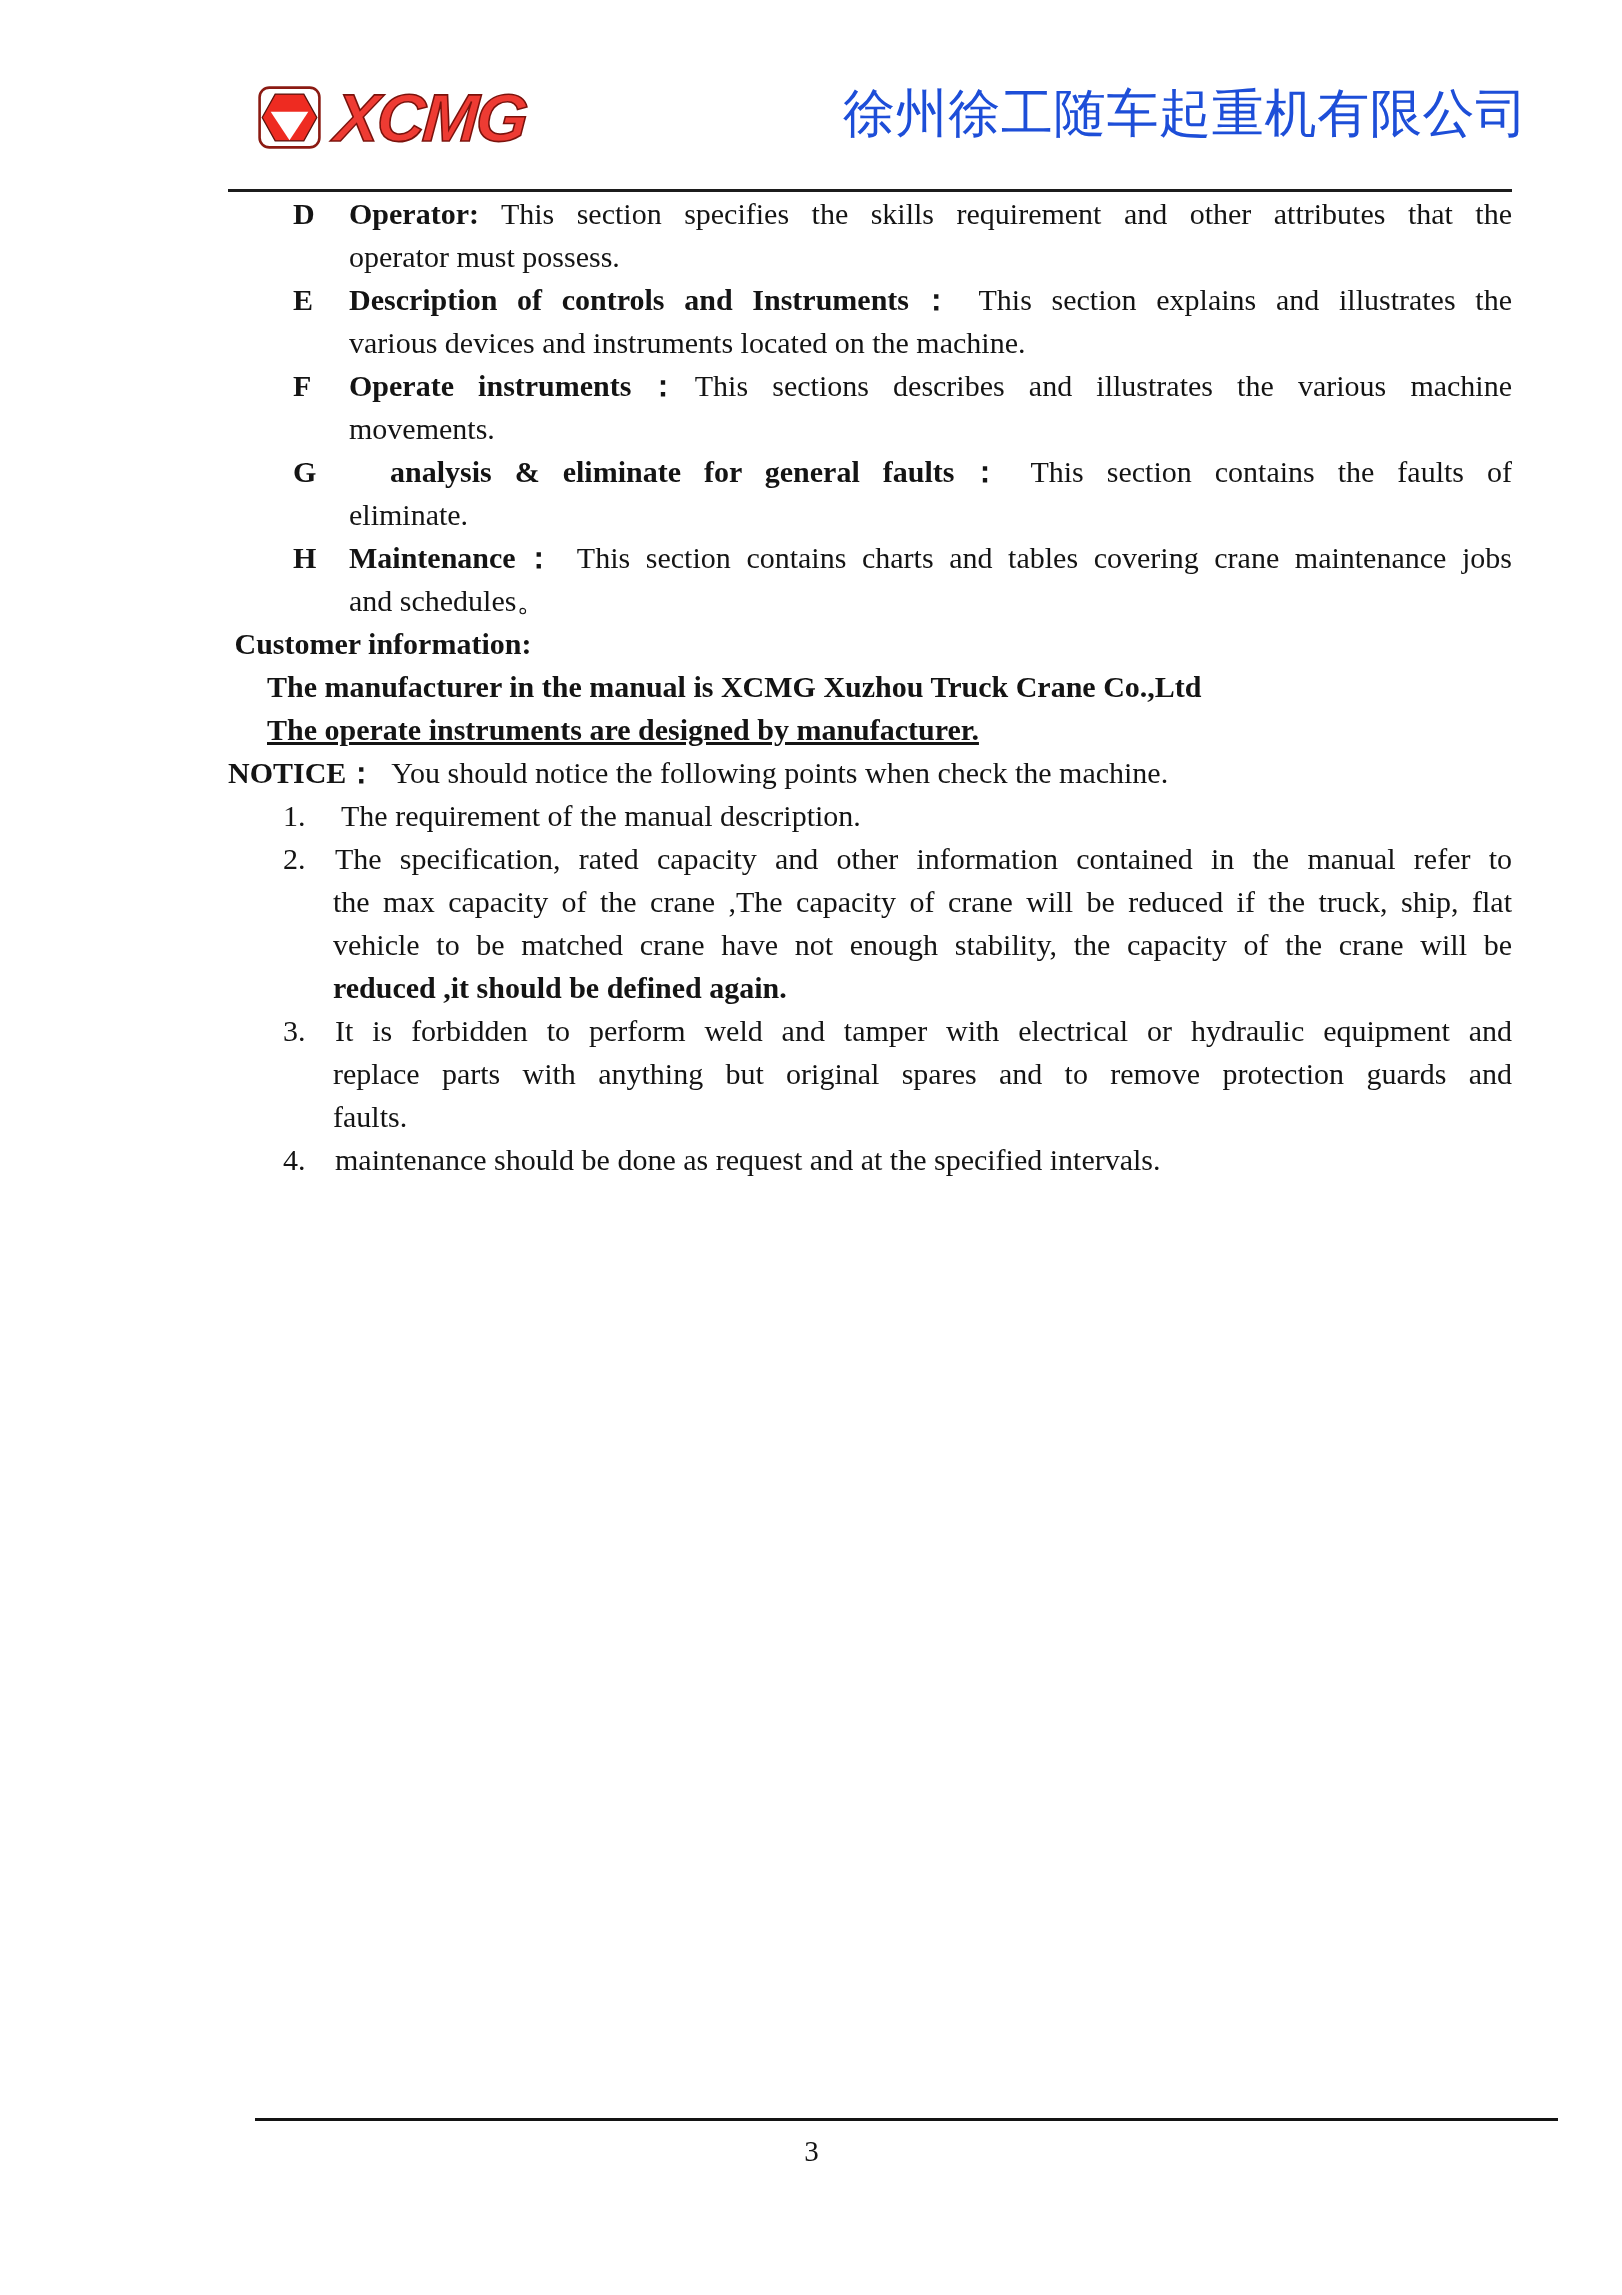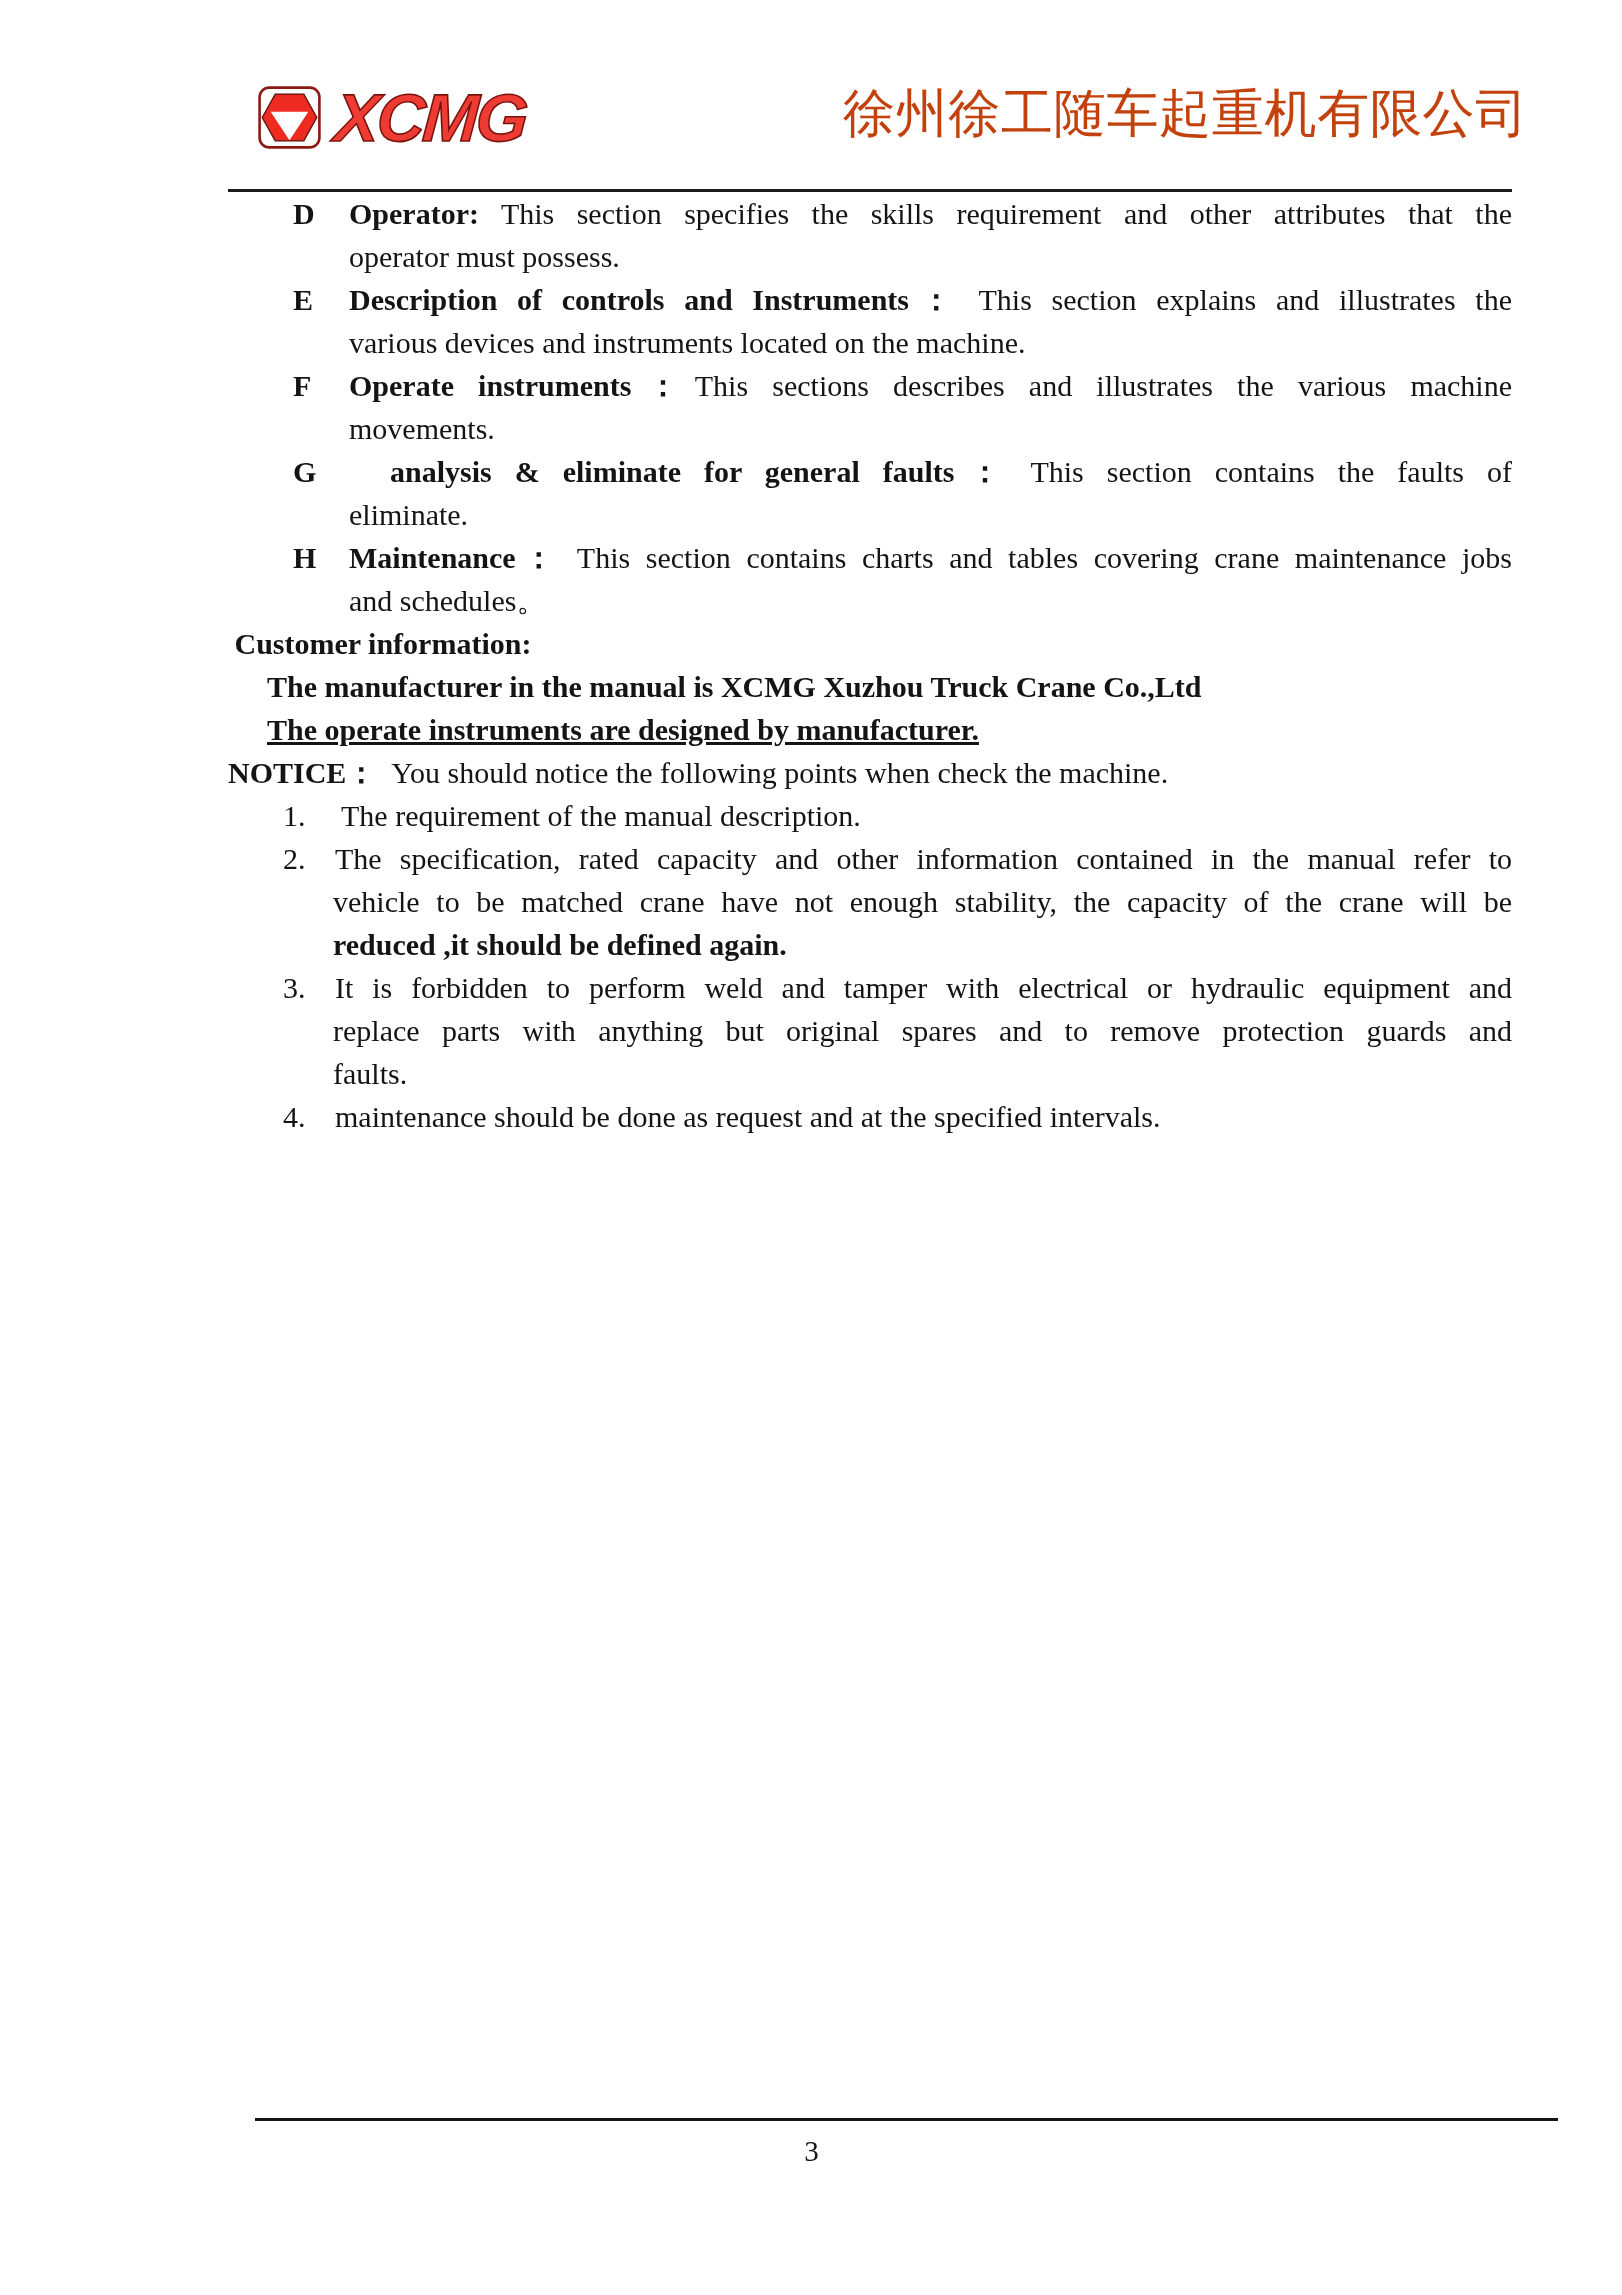--- a/index.html
+++ b/index.html
@@ -24,21 +24,21 @@
     letter-spacing:-2.6px;
     color:#ee3b33;
     -webkit-text-stroke:1.6px #7a120c;
     transform:skewX(-4deg);
     white-space:nowrap;
   }
   .company-title{
     position:absolute;top:86px;right:95px;
     font-family:"DejaVu Sans", sans-serif;
     font-size:52px;line-height:54px;
-    color:#c2410c;
+    color:#1d4ed8;
     letter-spacing:0.7px;
     white-space:nowrap;
   }
   .header-rule{
     position:absolute;left:228px;top:189px;
     width:1284px;height:2.6px;background:#1c1c1c;
   }
   
   .doc-body{
     position:absolute;left:228px;top:192px;width:1284px;
@@ -93,20 +93,21 @@
       <div class="line just" style="padding-left: 162px;"><span class="marker b" style="left: 65px;">G</span><span class="b">analysis &amp; eliminate for general faults：</span><span> This section contains the faults of</span></div>
       <div class="line" style="padding-left: 121px;"><span>eliminate.</span></div>
       <div class="line just" style="padding-left: 121px;"><span class="marker b" style="left: 65px;">H</span><span class="b">Maintenance：</span><span> This section contains charts and tables covering crane maintenance jobs</span></div>
       <div class="line" style="padding-left: 121px;"><span>and schedules。</span></div>
       <div class="line" style="padding-left: 6.5px;"><span class="b">Customer information:</span></div>
       <div class="line" style="padding-left: 39px;"><span class="b">The manufacturer in the manual is XCMG Xuzhou Truck Crane Co.,Ltd</span></div>
       <div class="line" style="padding-left: 39px; text-decoration: underline;"><span class="b">The operate instruments are designed by manufacturer.</span></div>
       <div class="line" style="padding-left: 0px;"><span class="b">NOTICE：</span><span> You should notice the following points when check the machine.</span></div>
       <div class="line" style="padding-left: 113px;"><span class="marker" style="left: 55px;">1.</span><span>The requirement of the manual description.</span></div>
       <div class="line just" style="padding-left: 107px;"><span class="marker" style="left: 55px;">2.</span><span>The specification, rated capacity and other information contained in the manual refer to</span></div>
+      <div class="line just" style="padding-left: 105px;"><span>the max capacity of the crane ,The capacity of crane will be reduced if the truck, ship, flat</span></div>
       <div class="line just" style="padding-left: 105px;"><span>vehicle to be matched crane have not enough stability, the capacity of the crane will be</span></div>
       <div class="line" style="padding-left: 105px; font-weight: bold;"><span>reduced ,it should be defined again.</span></div>
       <div class="line just" style="padding-left: 107px;"><span class="marker" style="left: 55px;">3.</span><span>It is forbidden to perform weld and tamper with electrical or hydraulic equipment and</span></div>
       <div class="line just" style="padding-left: 105px;"><span>replace parts with anything but original spares and to remove protection guards and</span></div>
       <div class="line" style="padding-left: 105px;"><span>faults.</span></div>
       <div class="line" style="padding-left: 107px;"><span class="marker" style="left: 55px;">4.</span><span>maintenance should be done as request and at the specified intervals.</span></div>
     </div>
 
   <div class="footer-rule"></div>
   <div class="page-number">3</div>

